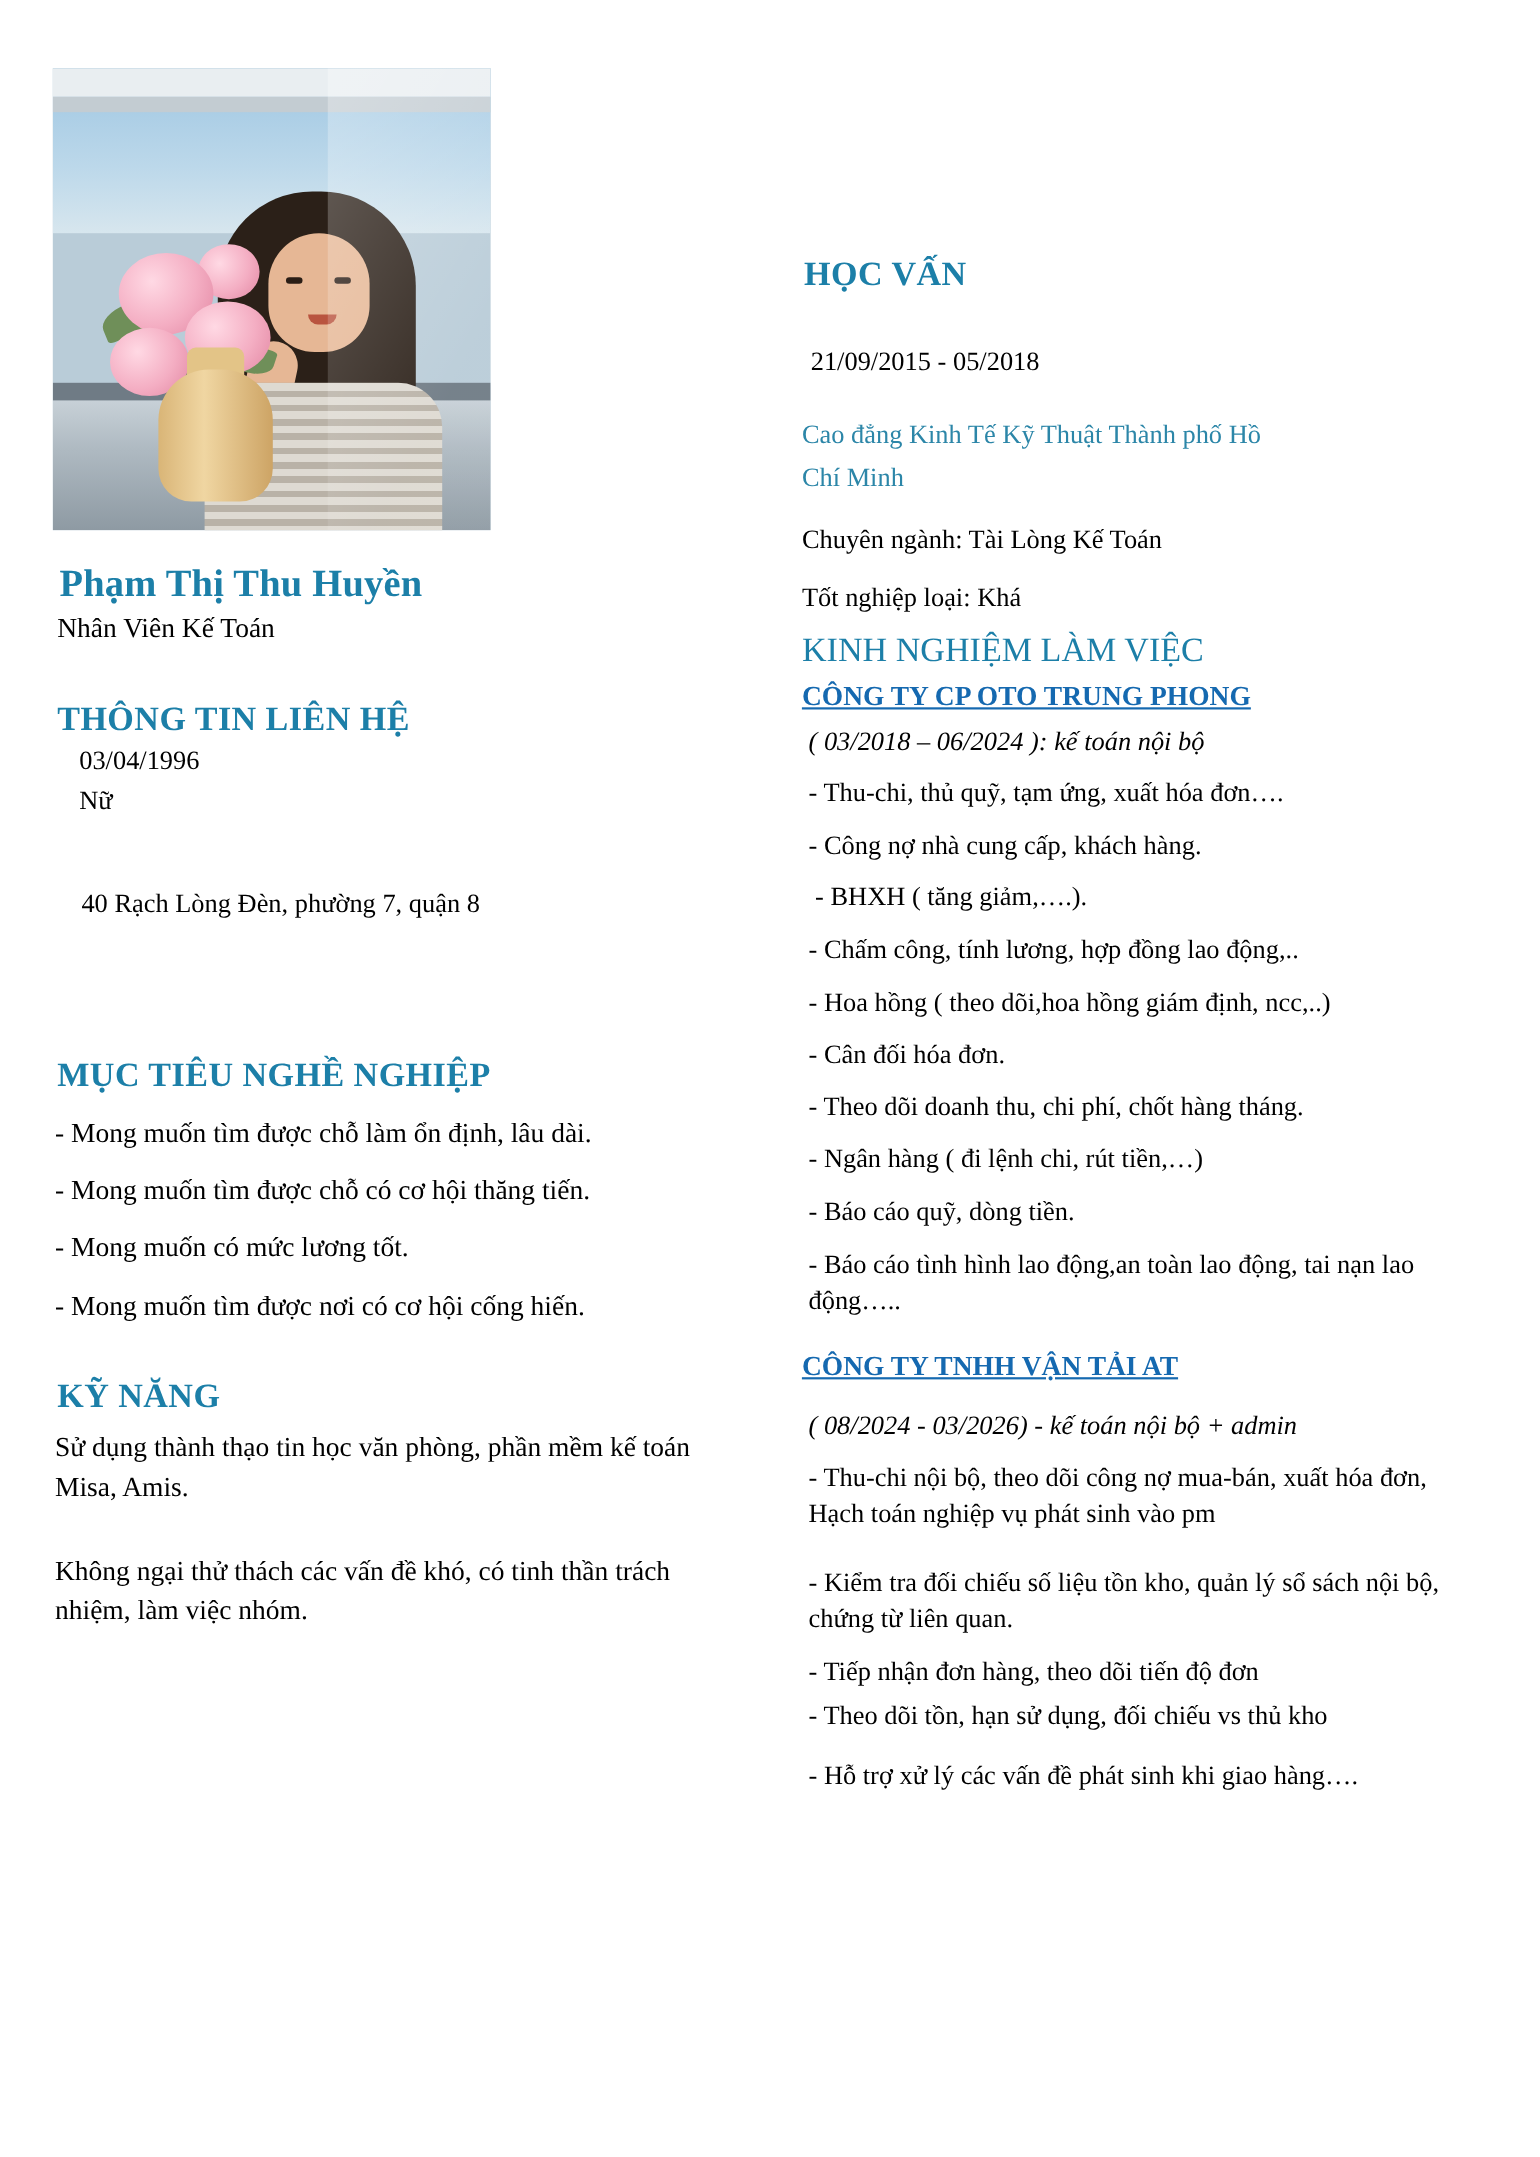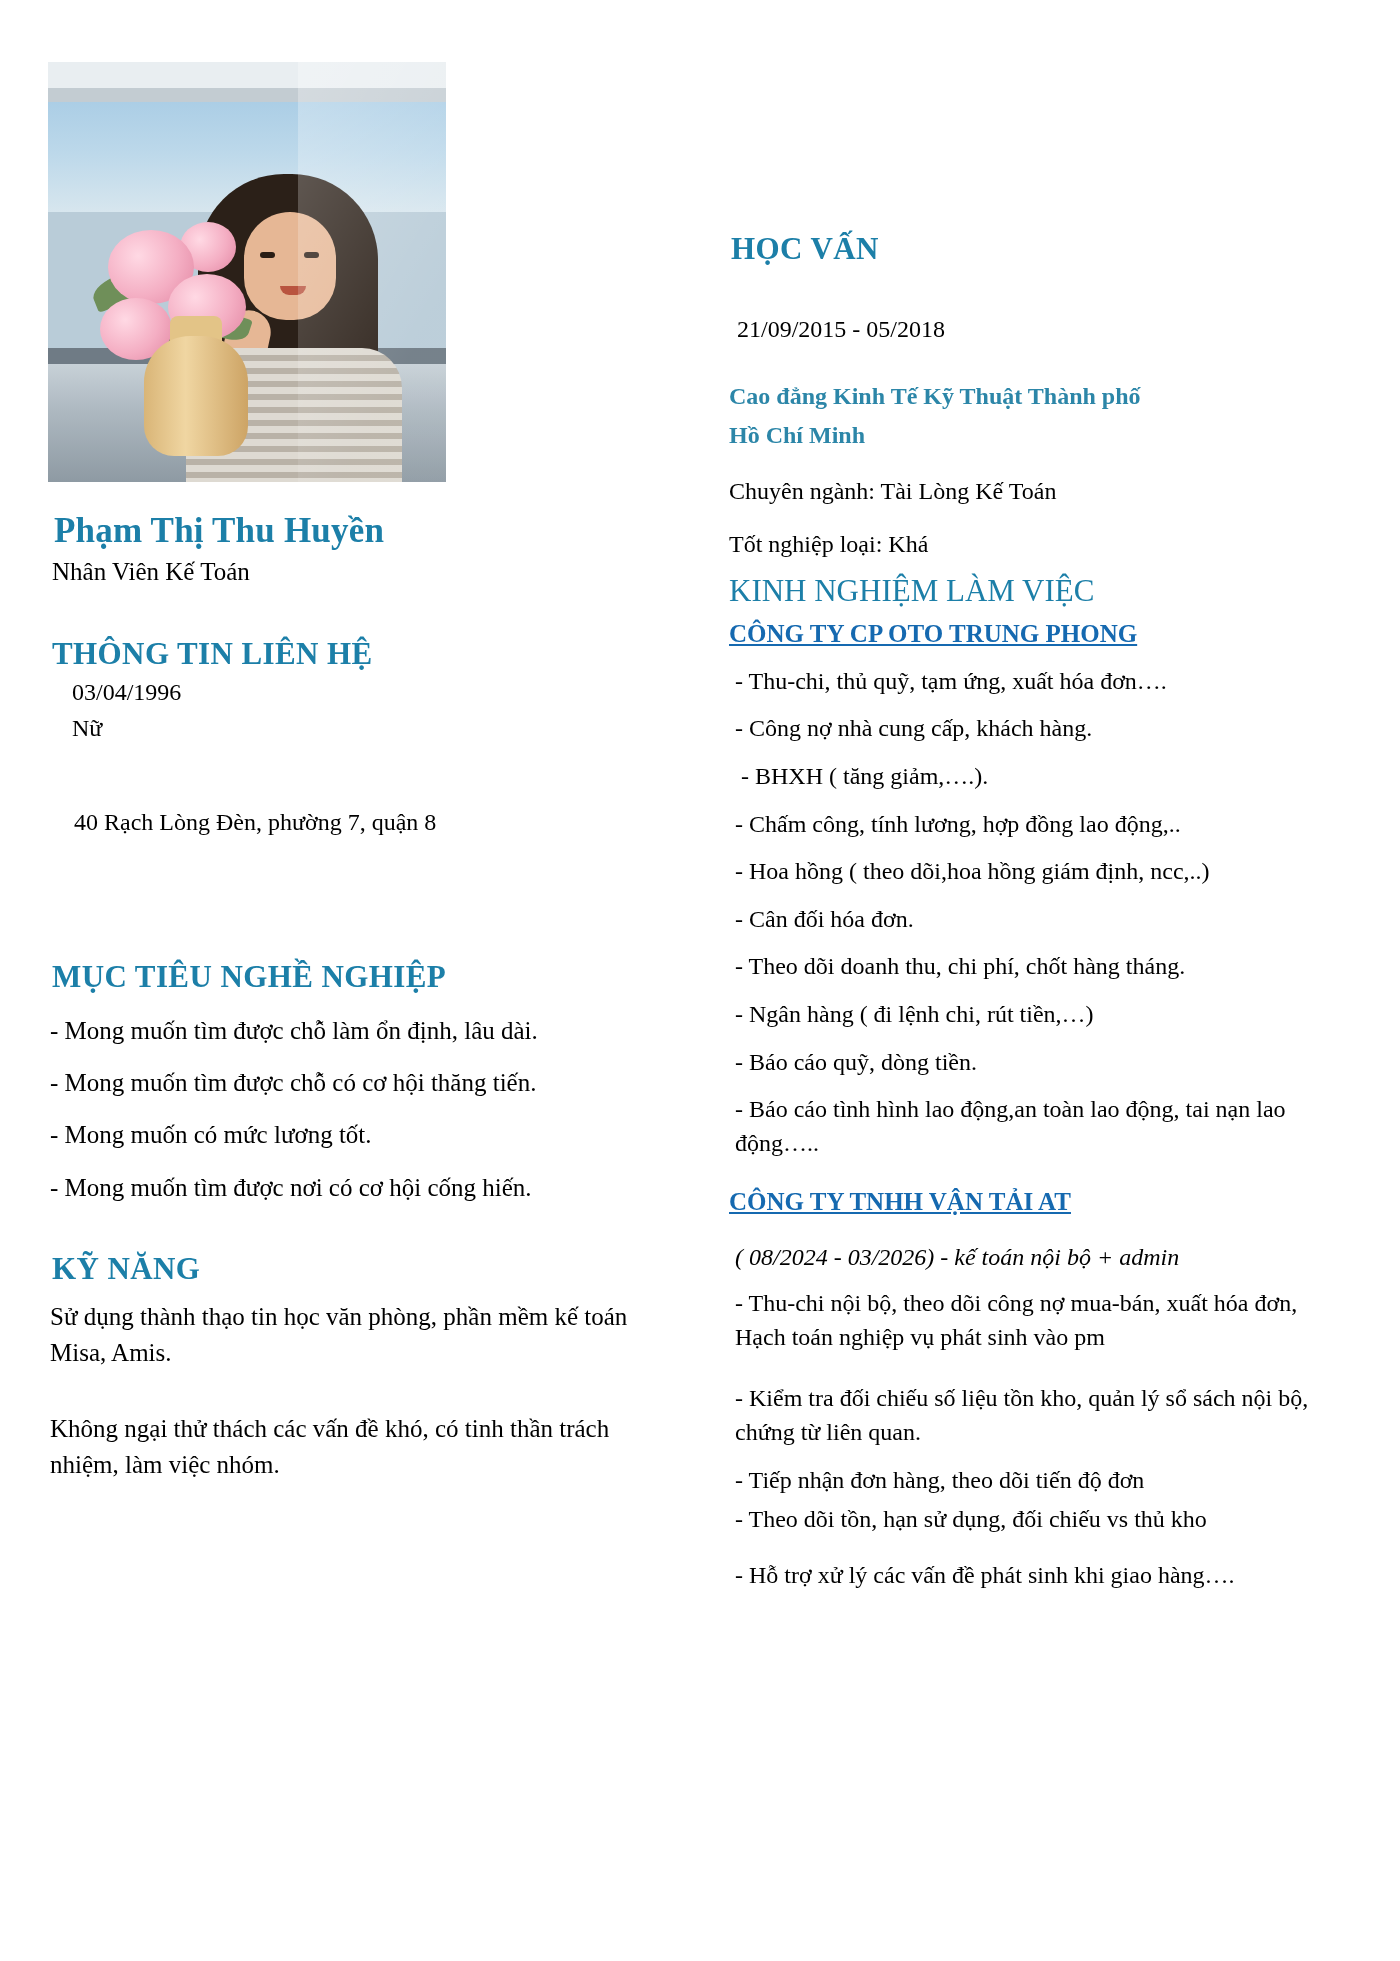--- a/index.html
+++ b/index.html
@@ -216,21 +216,20 @@
     margin-left: 22px;
     line-height: 1.5;
   }
   .edu-school {
     font-size: 24px;
     color: #2C86A8;
     margin-top: 30px;
     margin-left: 14px;
     line-height: 1.65;
     width: 440px;
-    font-weight: bold;
   }
   .edu-line {
     font-size: 24px;
     margin-top: 18px;
     margin-left: 14px;
     line-height: 1.45;
   }
   .exp-head {
     color: #1C7FA8;
     font-weight: normal;
@@ -320,20 +319,21 @@
 
     <div class="sec-head sec-head-right">HỌC VẤN</div>
     <div class="edu-date">21/09/2015 - 05/2018</div>
     <div class="edu-school">Cao đẳng Kinh Tế Kỹ Thuật Thành phố Hồ Chí Minh</div>
     <div class="edu-line">Chuyên ngành: Tài Lòng Kế Toán</div>
     <div class="edu-line">Tốt nghiệp loại: Khá</div>
 
     <div class="exp-head">KINH NGHIỆM LÀM VIỆC</div>
 
     <div class="company">CÔNG TY CP OTO TRUNG PHONG</div>
+    <div class="role">( 03/2018 – 06/2024 ): kế toán nội bộ</div>
     <div class="duty">- Thu-chi, thủ quỹ, tạm ứng, xuất hóa đơn….</div>
     <div class="duty">- Công nợ nhà cung cấp, khách hàng.</div>
     <div class="duty indent">- BHXH ( tăng giảm,….).</div>
     <div class="duty">- Chấm công, tính lương, hợp đồng lao động,..</div>
     <div class="duty">- Hoa hồng ( theo dõi,hoa hồng giám định, ncc,..)</div>
     <div class="duty">- Cân đối hóa đơn.</div>
     <div class="duty">- Theo dõi doanh thu, chi phí, chốt hàng tháng.</div>
     <div class="duty">- Ngân hàng ( đi lệnh chi, rút tiền,…)</div>
     <div class="duty">- Báo cáo quỹ, dòng tiền.</div>
     <div class="duty">- Báo cáo tình hình lao động,an toàn lao động, tai nạn lao động…..</div>

